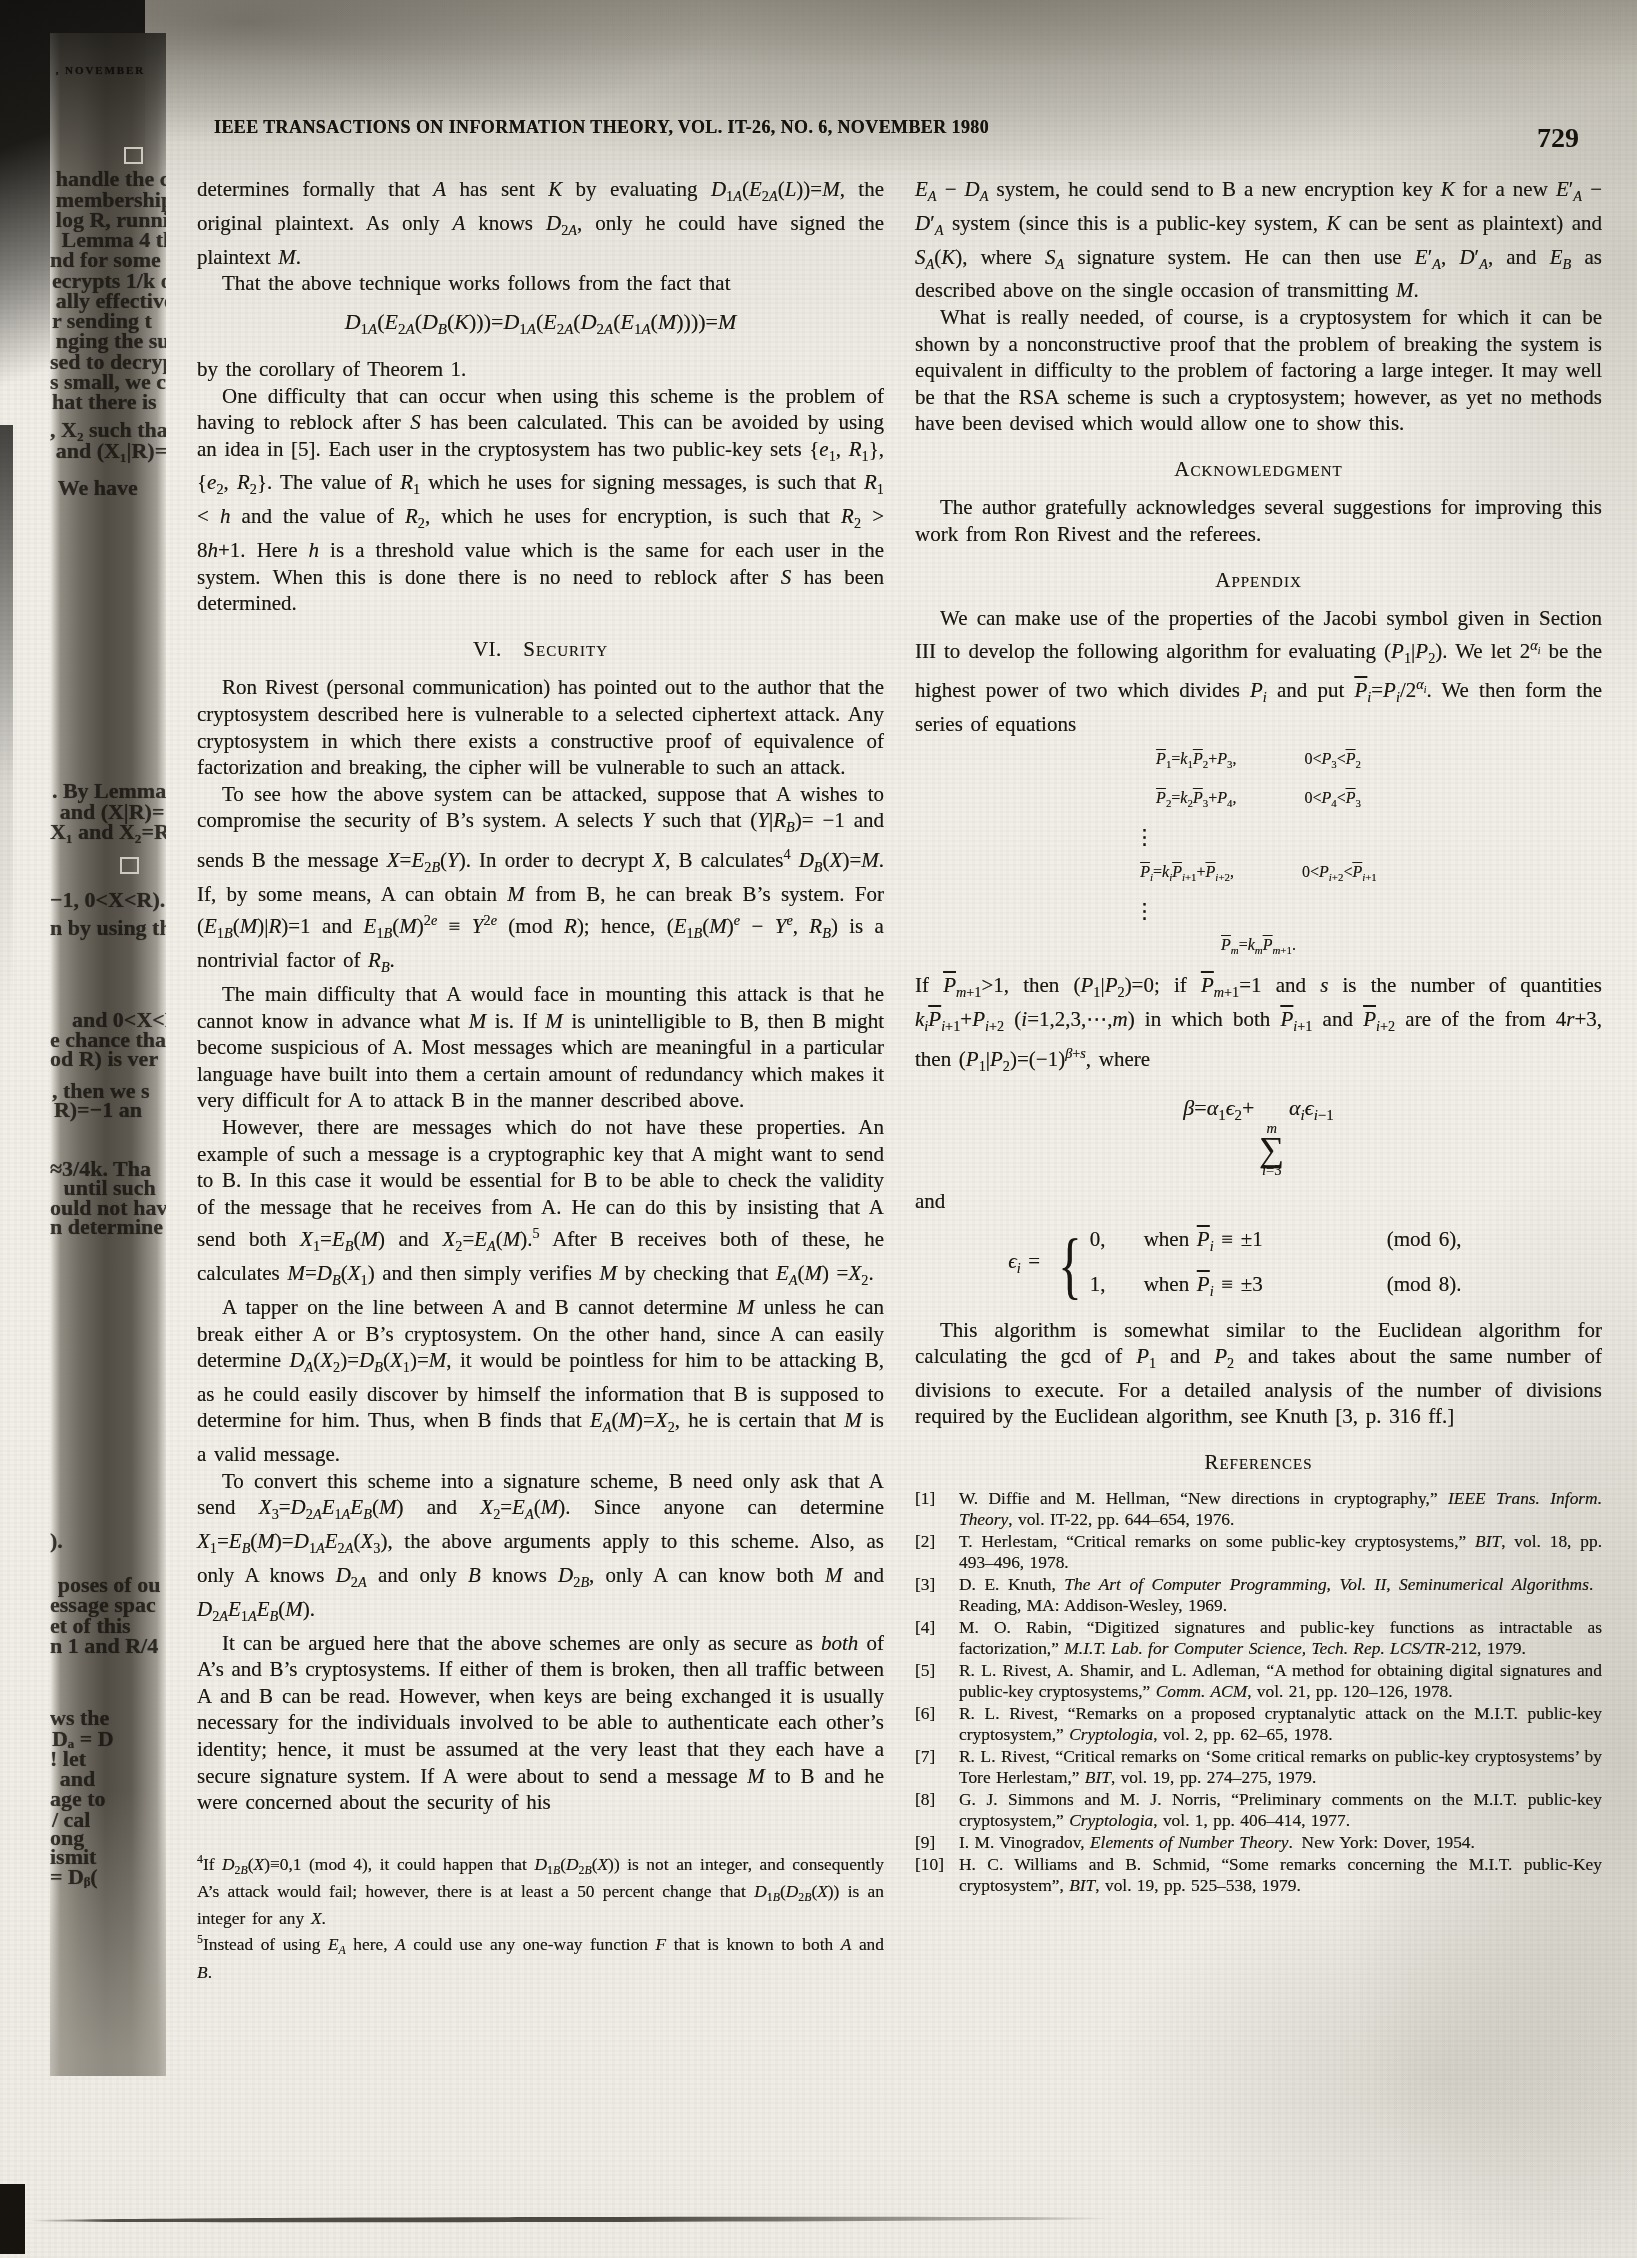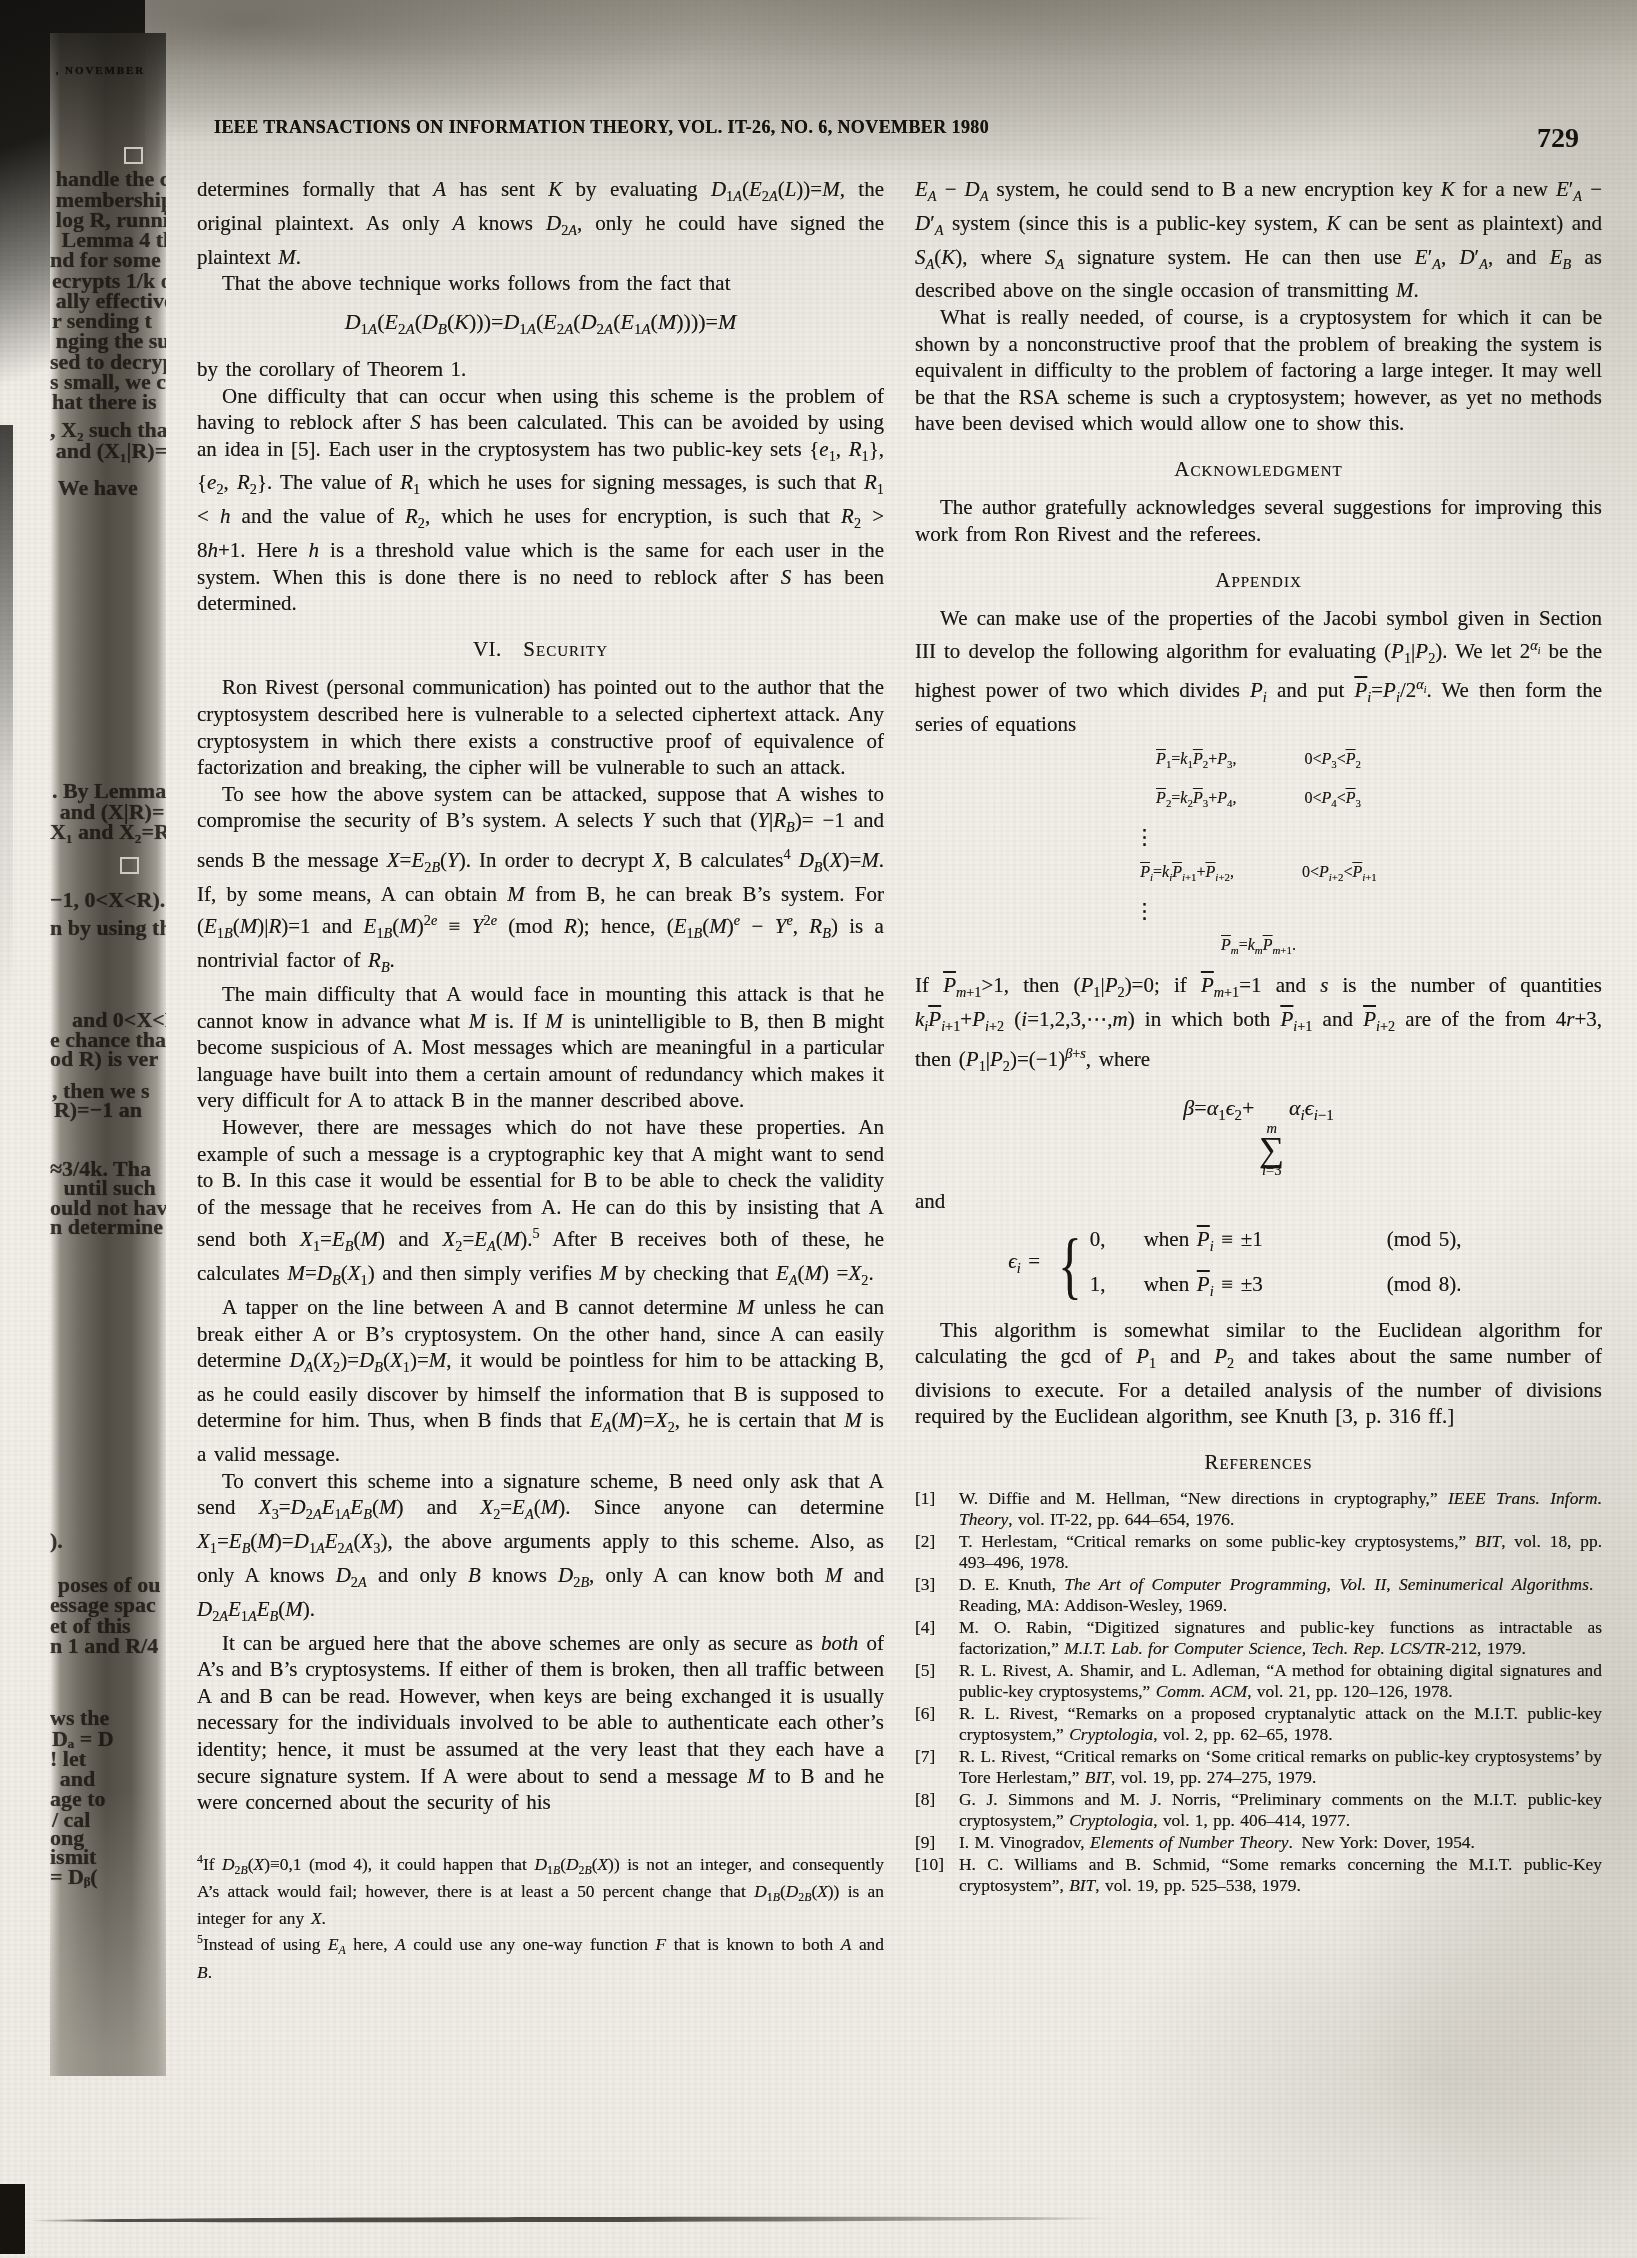--- a/index.html
+++ b/index.html
@@ -182,21 +182,21 @@
           <span class="sb"><i>i</i>=3</span>
         </span><i>α</i><sub><i>i</i></sub><i>ϵ</i><sub><i>i</i>−1</sub></div>
       <p class="para ">and</p>
       <div class="cases">
         <span class="clead"><i>ϵ</i><sub><i>i</i></sub> =</span>
         <span class="cbrace">{</span>
         <span class="crows">
           <span class="crow">
             <span class="cv">0,</span>
             <span class="cc">when <span class="ov"><i>P</i></span><sub><i>i</i></sub> ≡ ±1</span>
-            <span class="cm">(mod 5),</span>
+            <span class="cm">(mod 6),</span>
           </span>
           <span class="crow">
             <span class="cv">1,</span>
             <span class="cc">when <span class="ov"><i>P</i></span><sub><i>i</i></sub> ≡ ±3</span>
             <span class="cm">(mod 8).</span>
           </span>
         </span>
       </div>
       <p class="para ind">This algorithm is somewhat similar to the Euclidean algorithm for calculating the gcd of <i>P</i><sub>1</sub> and <i>P</i><sub>2</sub> and takes about the same number of divisions to execute. For a detailed analysis of the number of divisions required by the Euclidean algorithm, see Knuth [3, p. 316 ff.]</p>
       <h3 class="shead"><span class="scap">References</span></h3>

